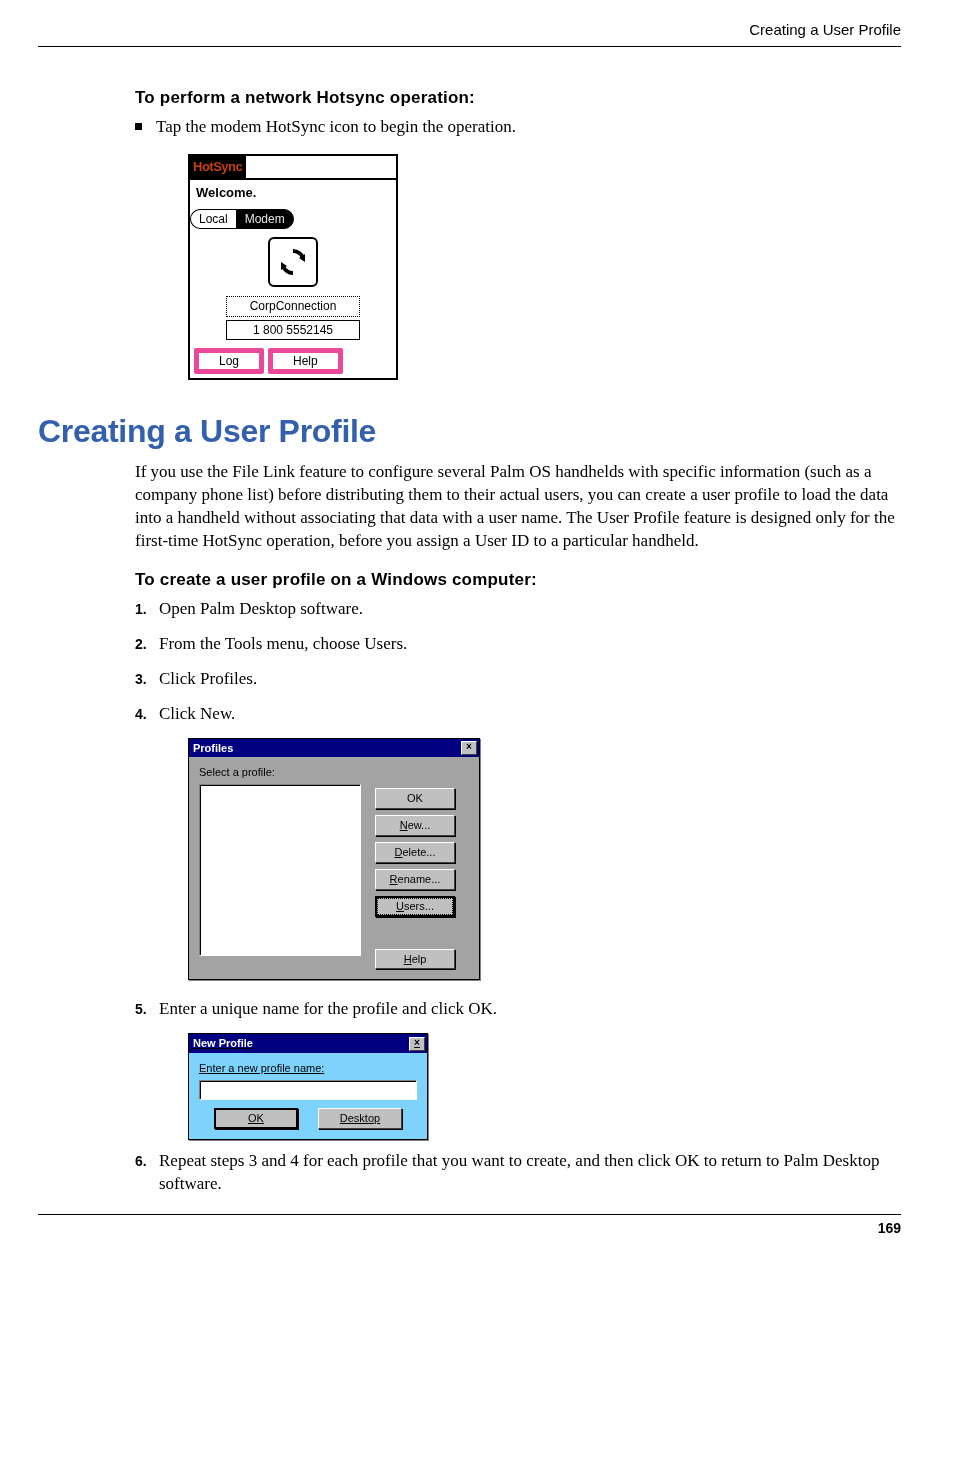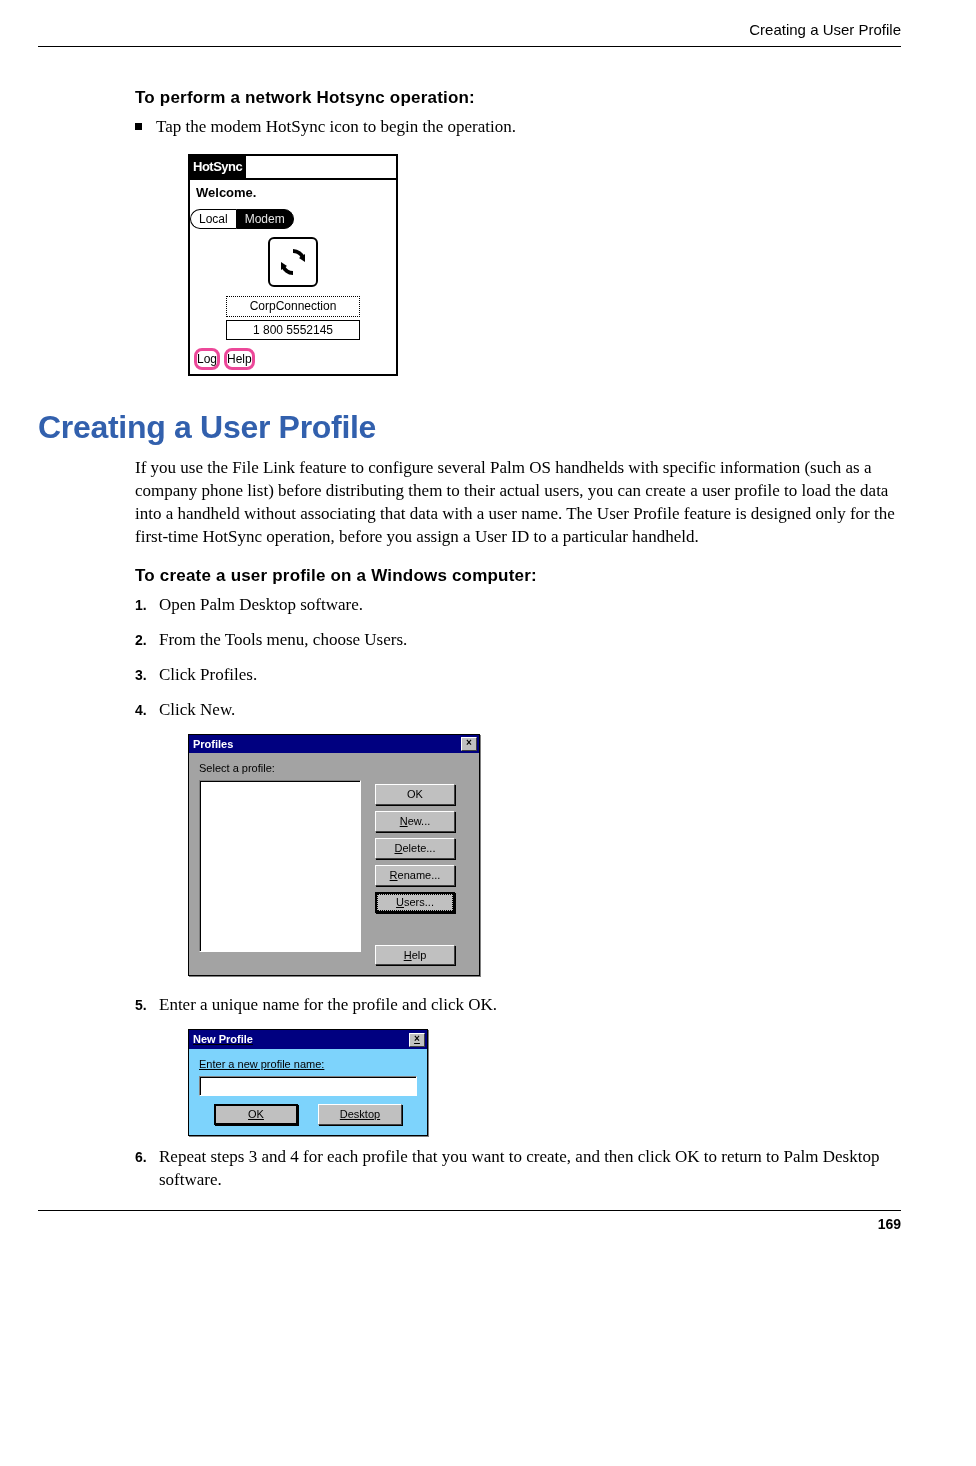--- a/index.html
+++ b/index.html
@@ -54,21 +54,21 @@
     box-sizing: border-box;
     font-family: Arial, Helvetica, sans-serif;
     font-size: 13px;
   }
   .hs-title-row {
     display: flex;
     border-bottom: 2px solid #000;
   }
   .hs-title {
     background: #000;
-    color: #ffffff;
+    color: #c2410c;
     font-weight: bold;
     padding: 2px 4px 2px 3px;
     letter-spacing: -0.5px;
   }
   .hs-welcome {
     padding: 4px 6px 8px 6px;
     font-weight: bold;
   }
   .hs-tabs {
     display: flex;
@@ -105,23 +105,23 @@
     padding: 1px;
   }
   .hs-field1 { border: 1px dotted #000; }
   .hs-field2 { border: 1px solid #000; margin-top: 3px; margin-bottom: 8px;}
   .hs-bottom {
     display: flex;
     gap: 4px;
     padding: 0 4px 4px 4px;
   }
   .hs-btn {
-    border: 3px solid #ec4899;
-    border-radius: 8px;
-    padding: 0 0;
+    border: 5px solid #ec4899;
+    border-radius: 2px;
+    padding: 0 20px;
     font-size: 12px;
   }
   .section-title {
     font-family: 'Arial Narrow', Arial, sans-serif;
     font-weight: bold;
     color: #3260ad;
     font-size: 32px;
     margin-bottom: 8px;
     margin-top: 25px;
     letter-spacing: -0.3px;

